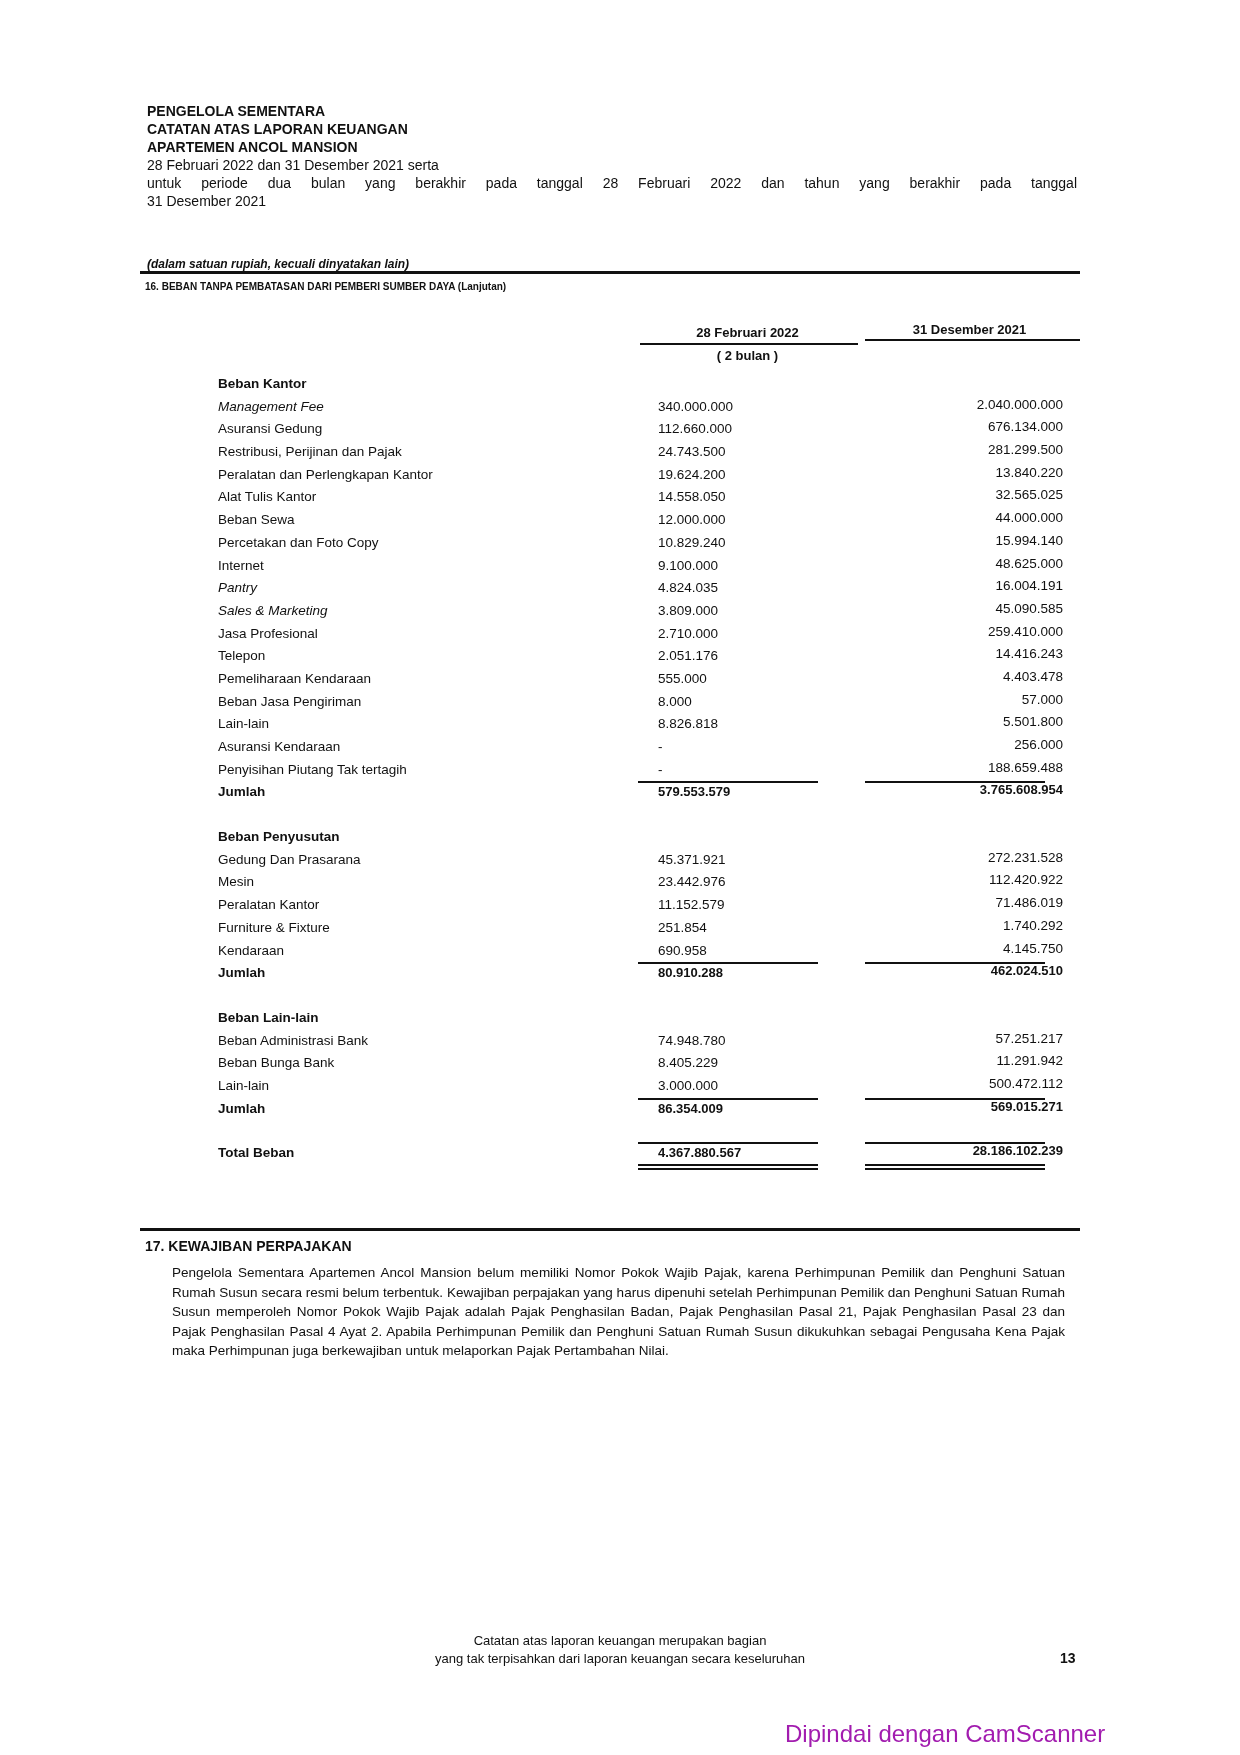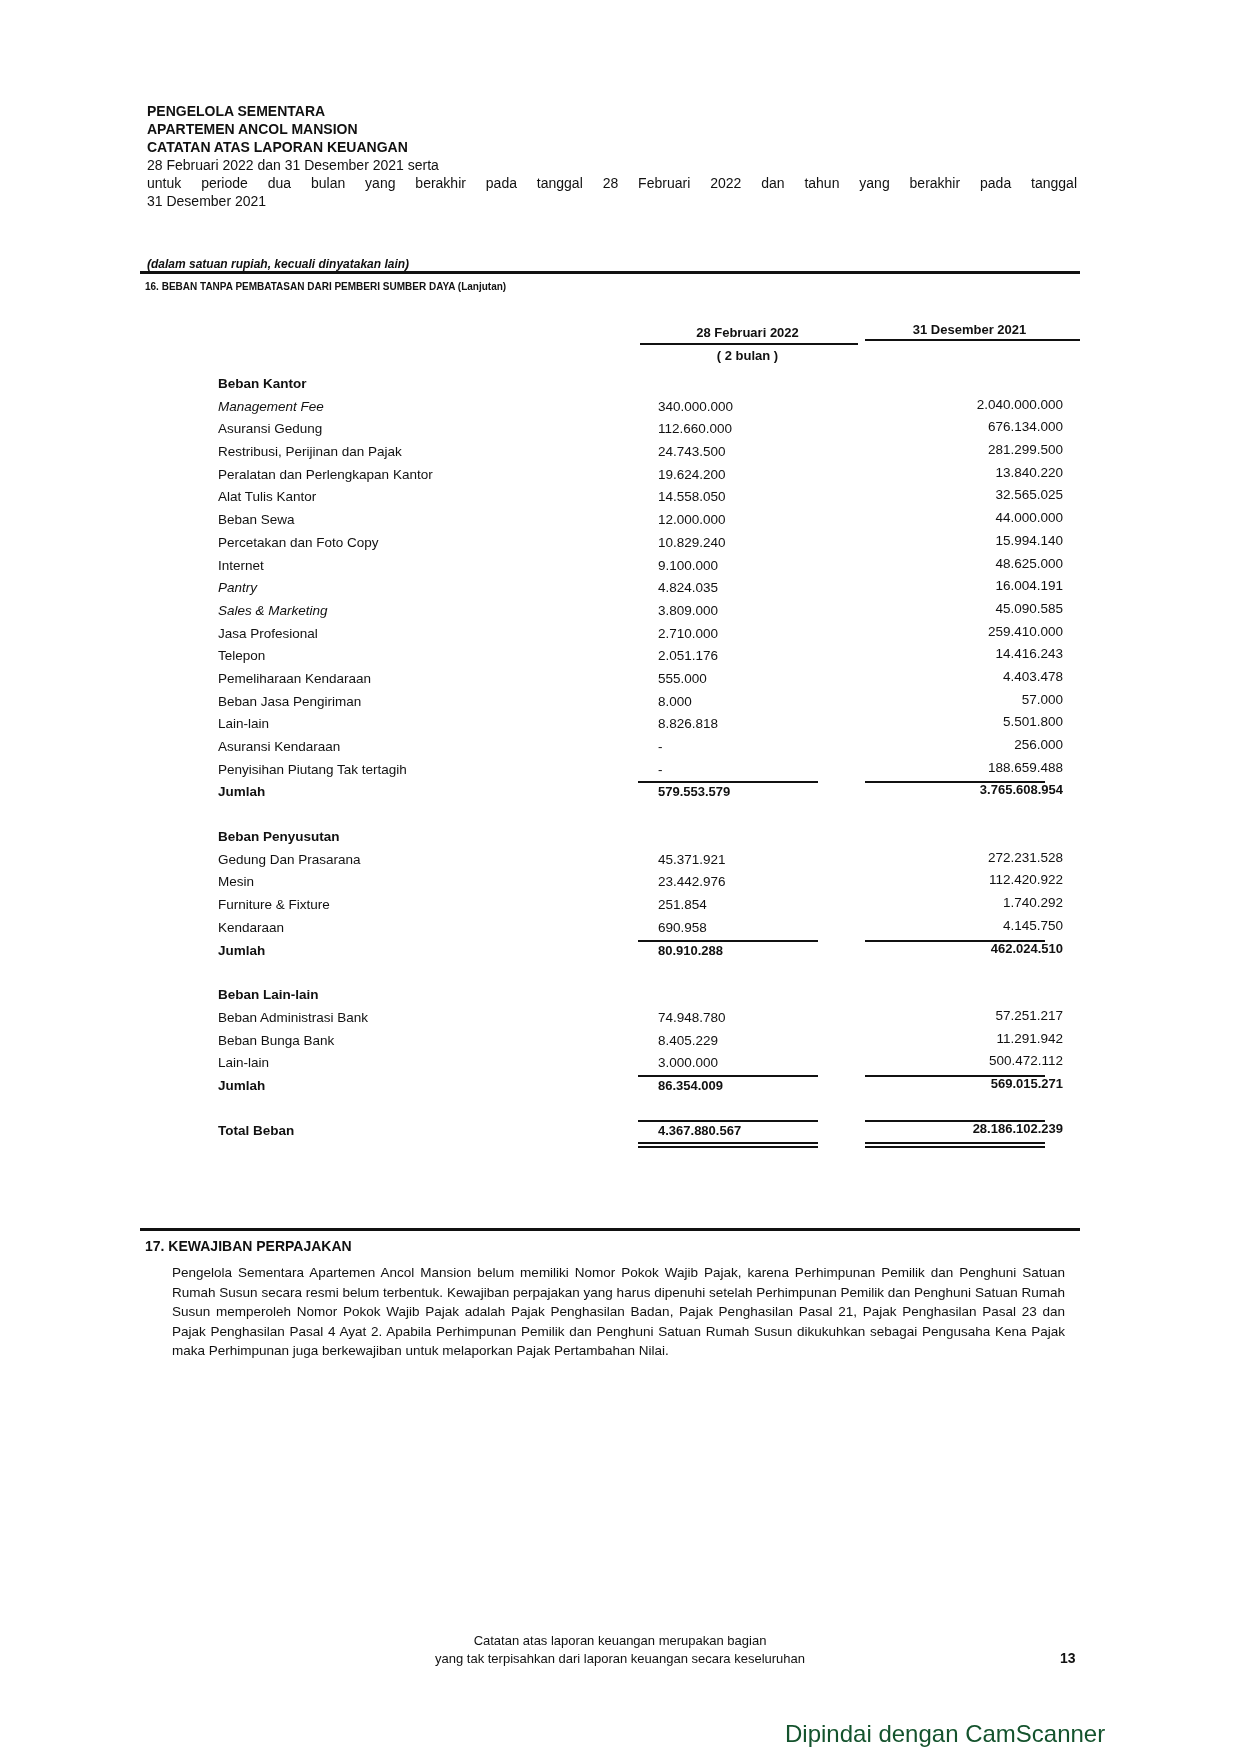--- a/index.html
+++ b/index.html
@@ -25,31 +25,31 @@
   .row.total .v1, .row.total .v2 { font-weight: bold; font-size: 13px; }
   .row .italic { font-style: italic; }
   .sumline { position: absolute; height: 2px; background: #111; }
   .dbl { position: absolute; height: 2px; background: #111; }
   .spacer { height: 22px; }
   .sec17-title { position: absolute; left: 145px; top: 1238px; font-size: 14px; font-weight: bold; }
   .sec17-body { position: absolute; left: 172px; top: 1263px; width: 893px; font-size: 13.5px; line-height: 19.5px; text-align: justify; }
   .rule-bottom { position: absolute; left: 140px; top: 1228px; width: 940px; height: 3px; background: #111; }
   .footer { position: absolute; left: 0; top: 1632px; width: 1240px; text-align: center; font-size: 13px; line-height: 18px; }
   .pagenum { position: absolute; left: 1060px; top: 1650px; font-size: 14px; font-weight: bold; }
-  .watermark { position: absolute; left: 785px; top: 1720px; font-size: 24px; color: #14532d; }
+  .watermark { position: absolute; left: 785px; top: 1720px; font-size: 24px; color: #a21caf; }
 </style>
 </head>
 <body>
 
 <div class="page">
 
   <div class="header">
     <div class="bold">PENGELOLA SEMENTARA</div>
+    <div class="bold">CATATAN ATAS LAPORAN KEUANGAN</div>
     <div class="bold">APARTEMEN ANCOL MANSION</div>
-    <div class="bold">CATATAN ATAS LAPORAN KEUANGAN</div>
     <div>28 Februari 2022 dan 31 Desember 2021 serta</div>
     <div class="justify">untuk periode dua bulan yang berakhir pada tanggal 28 Februari 2022 dan tahun yang berakhir pada tanggal</div>
     <div>31 Desember 2021</div>
   </div>
 
   <div class="unit-note">(dalam satuan rupiah, kecuali dinyatakan lain)</div>
   <div class="rule-top"></div>
 
   <div class="sec-title">16.  BEBAN TANPA PEMBATASAN DARI PEMBERI SUMBER DAYA (Lanjutan)</div>
 
@@ -161,20 +161,25 @@
       </div>
       <div class="row ">
         <span class="label">Gedung Dan Prasarana</span>
         <span class="v1">45.371.921</span>
         <span class="v2">272.231.528</span>
       </div>
       <div class="row ">
         <span class="label">Mesin</span>
         <span class="v1">23.442.976</span>
         <span class="v2">112.420.922</span>
+      </div>
+      <div class="row ">
+        <span class="label">Peralatan Kantor</span>
+        <span class="v1">11.152.579</span>
+        <span class="v2">71.486.019</span>
       </div>
       <div class="row ">
         <span class="label">Furniture &amp; Fixture</span>
         <span class="v1">251.854</span>
         <span class="v2">1.740.292</span>
       </div>
       <div class="row ">
         <span class="label">Kendaraan</span>
         <span class="v1">690.958</span>
         <span class="v2">4.145.750</span>

